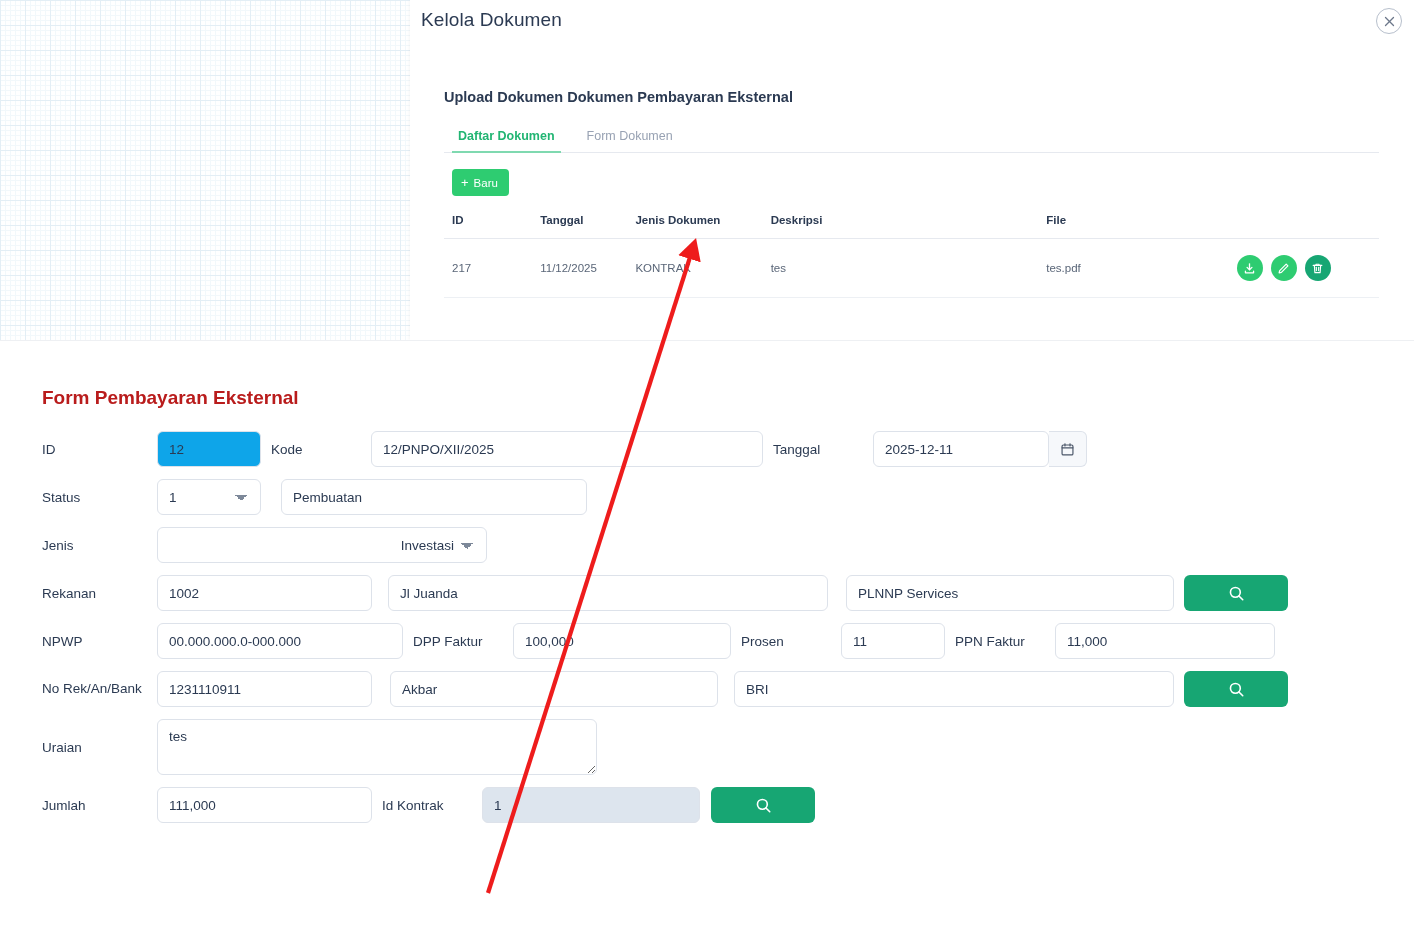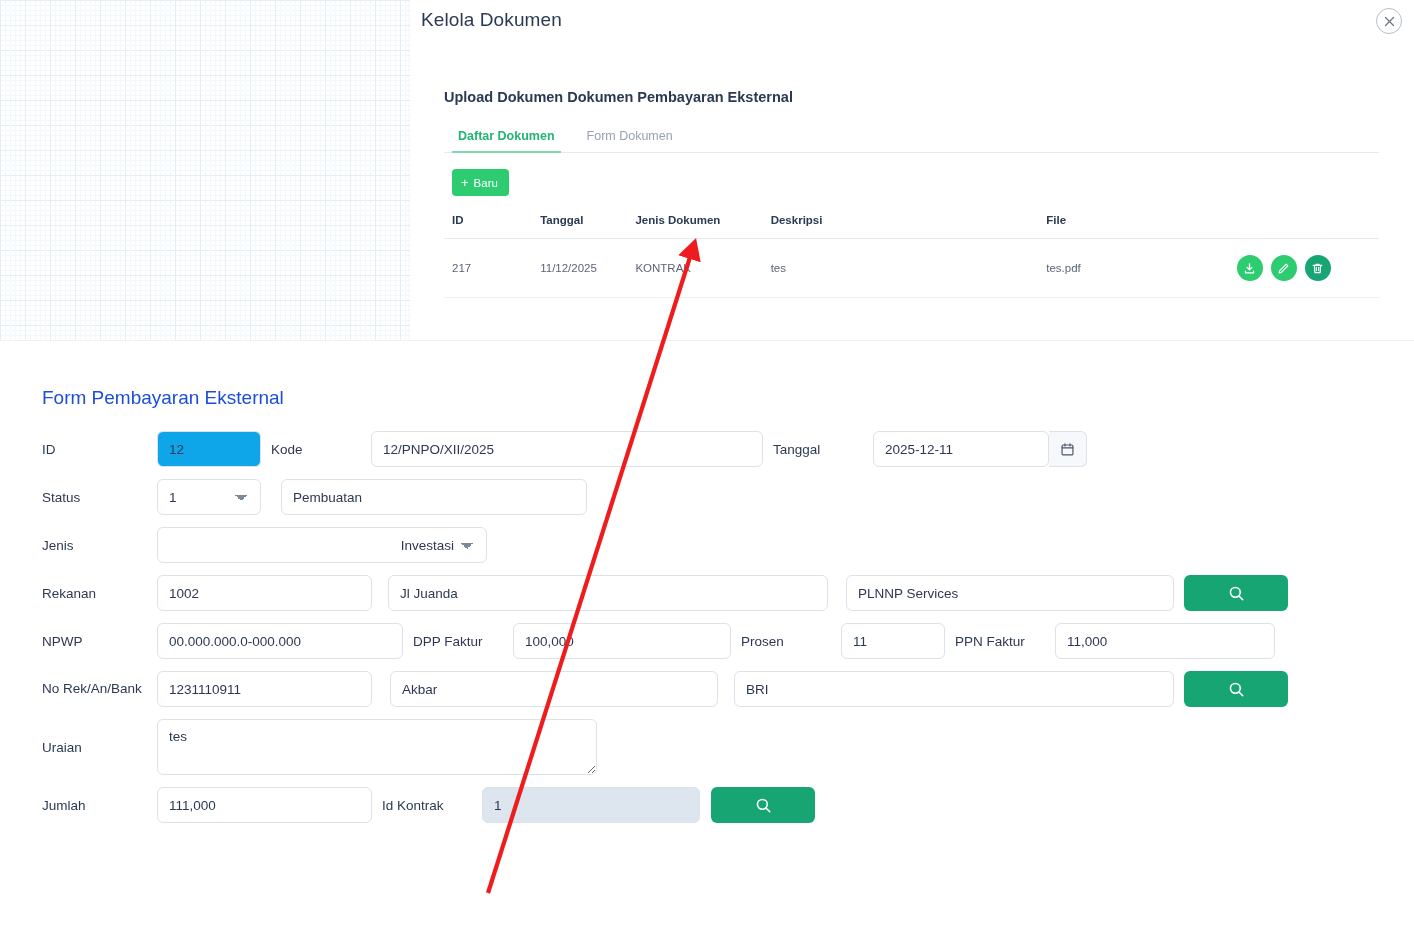--- a/index.html
+++ b/index.html
@@ -147,22 +147,22 @@
     position: absolute;
     left: 0; top: 340px;
     width: 1414px; height: 597px;
     background: #ffffff;
     border-top: 1px solid #eef0f3;
   }
   .form-title {
     position: absolute;
     left: 42px; top: 46px;
     font-size: 19px;
-    color: #1d4ed8;
-    font-weight: normal;
+    color: #b91c1c;
+    font-weight: bold;
   }
   .form-rows { position: absolute; left: 42px; top: 90px; width: 1340px; }
   .frow { display: flex; align-items: center; margin-bottom: 12px; }
   .lbl {
     font-size: 13.5px;
     color: #2b3a52;
     flex: 0 0 auto;
   }
   .lbl-w { width: 115px; }
   .lbl-m { width: 110px; padding-left: 10px; }

